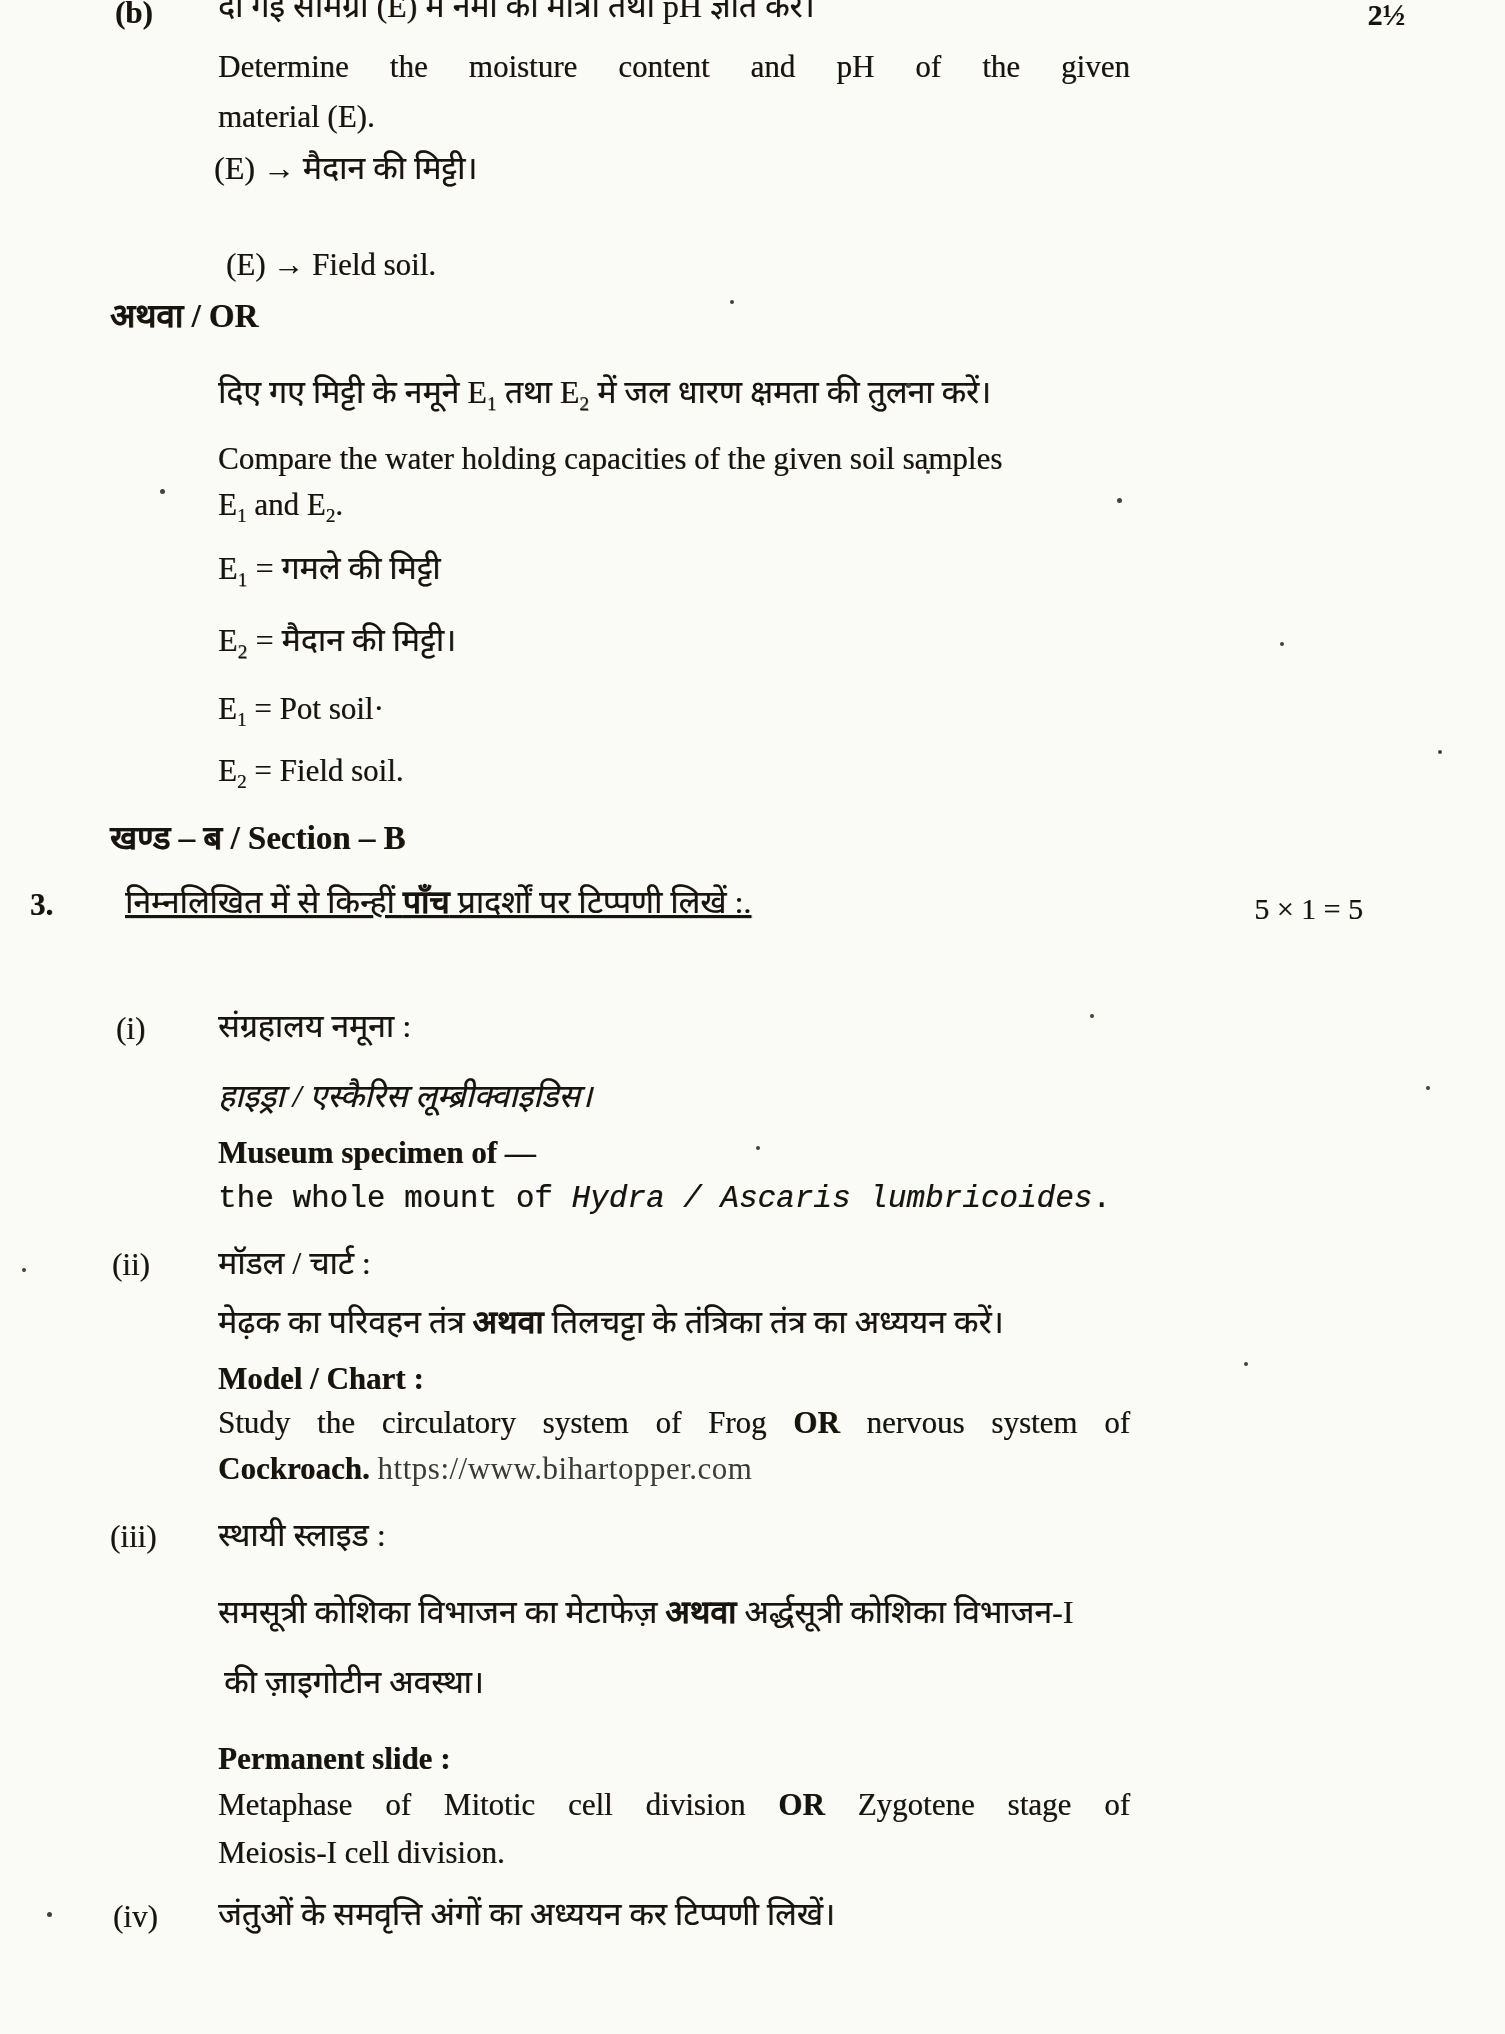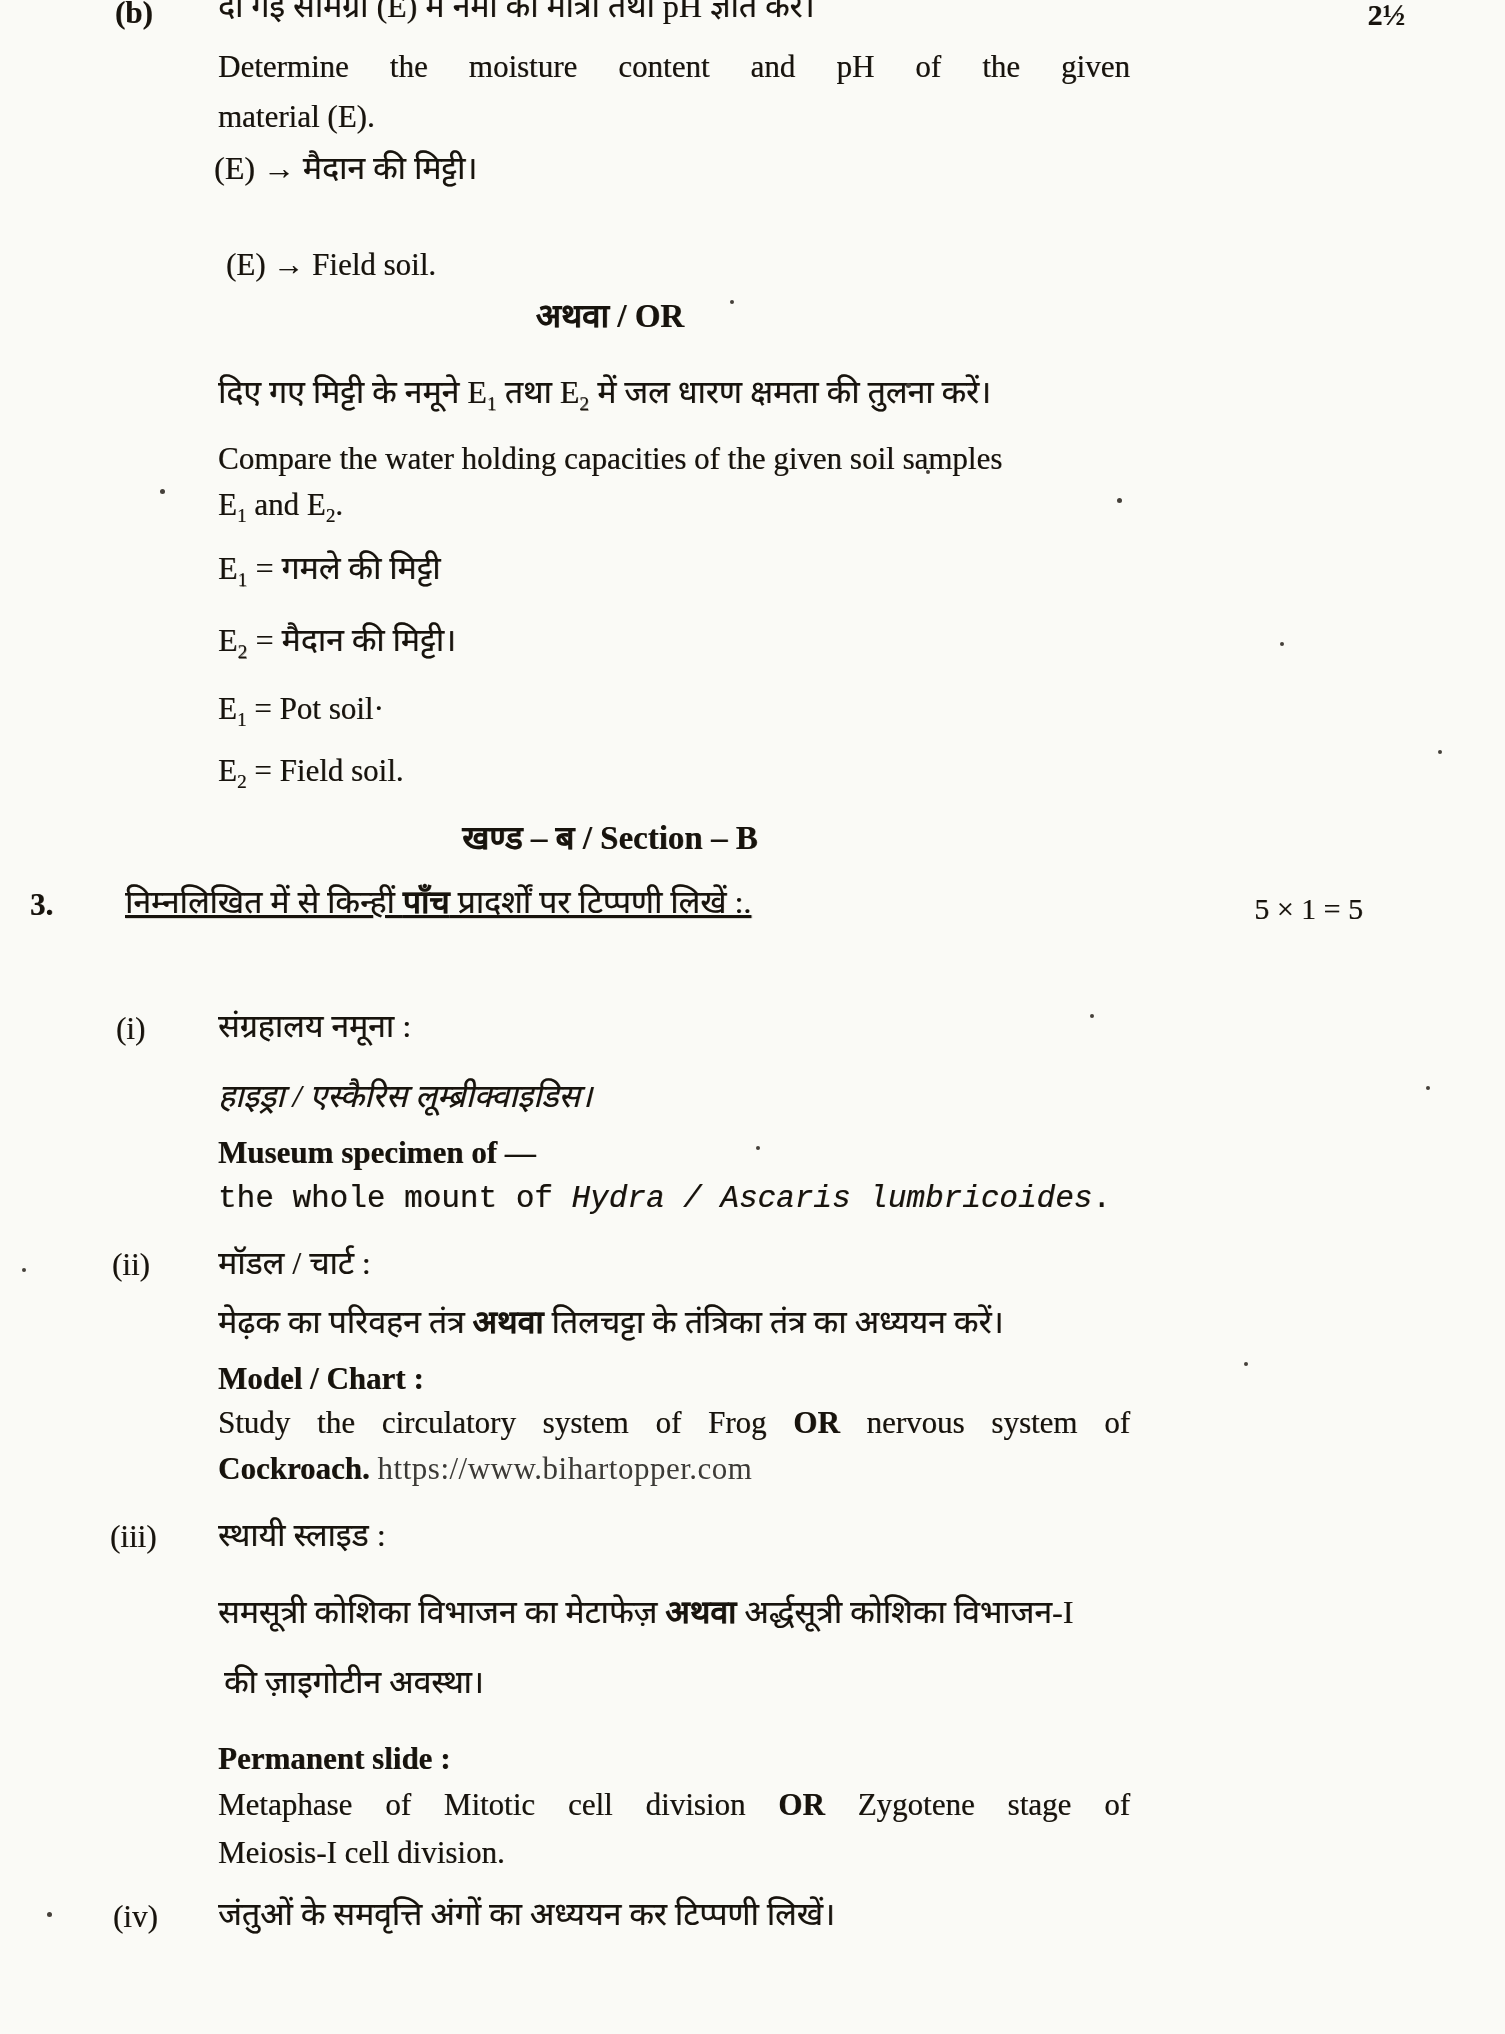--- a/index.html
+++ b/index.html
@@ -13,21 +13,21 @@
   }
   .page {
     position: relative; width: 1505px; height: 2034px;
     text-shadow: 0.5px 0.3px 0 rgba(25,18,8,0.55);
   }
   .ln { position: absolute; font-size: 31px; line-height: 1.25; white-space: nowrap; }
   .hi { font-size: 32px; }
   .just { white-space: normal; text-align: justify; text-align-last: justify; }
   .b { font-weight: bold; }
   .i { font-style: italic; }
-  .hdr { font-weight: bold; font-size: 33px; text-align: center; }
+  .hdr { font-weight: bold; font-size: 33px; }
   .marks { font-weight: bold; font-size: 30px; }
   sub.e { font-size: 0.62em; line-height: 0; }
   .watermark { font-weight: normal; color: #3c3a36; text-shadow: none; letter-spacing: 0.5px; }
   .speck { position: absolute; background: #45403a; border-radius: 50%; display: block; }
 </style>
 </head>
 <body>
 
 <div class="page">
 

